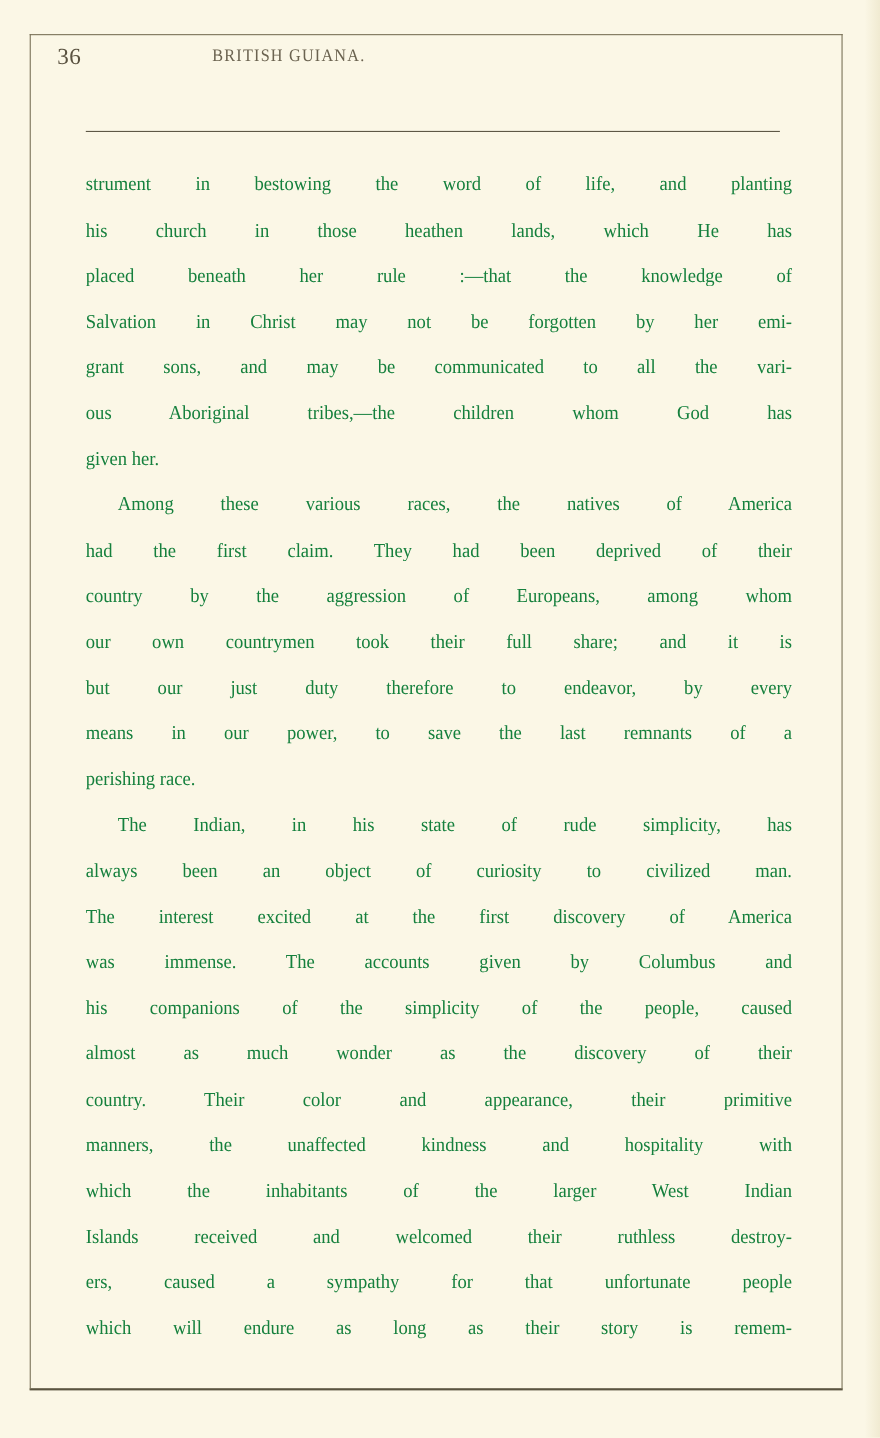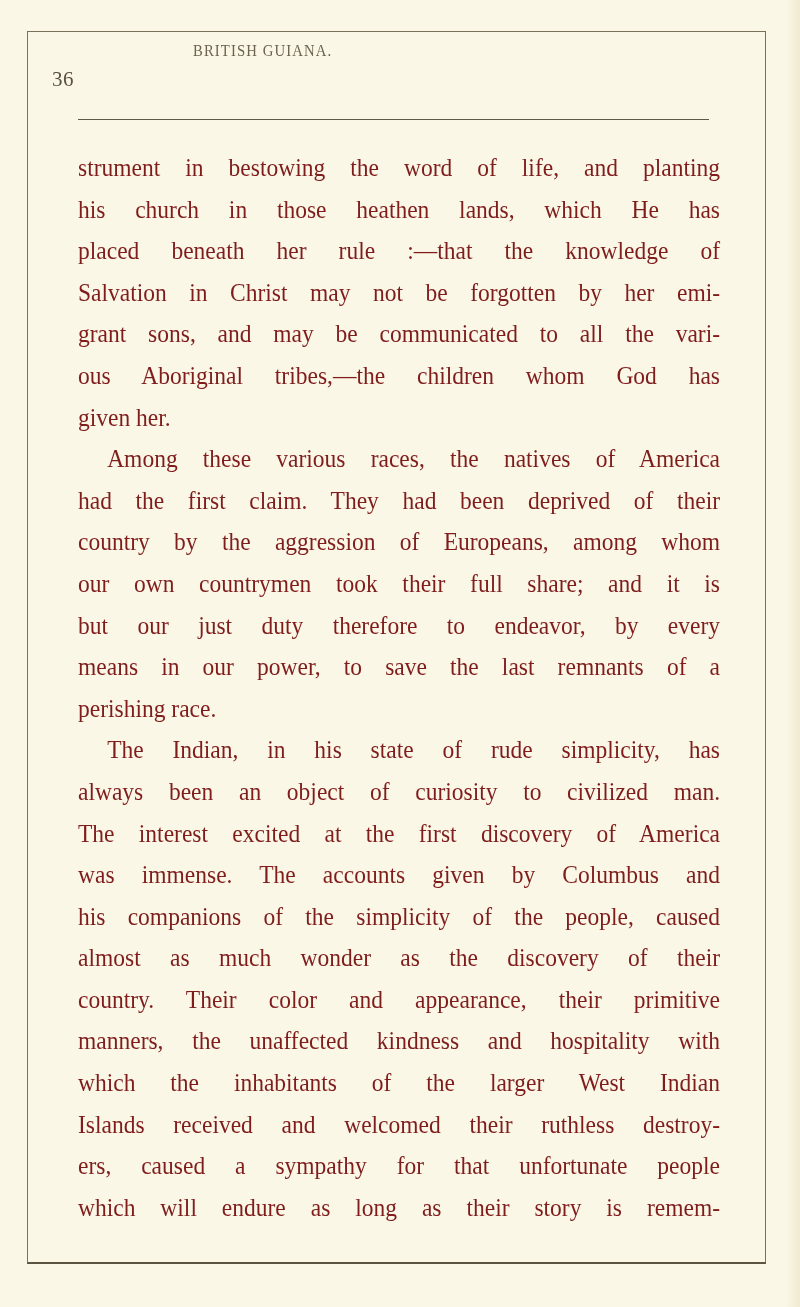--- a/index.html
+++ b/index.html
@@ -33,21 +33,20 @@
       width: 100%;
       height: 30px;
     }
     .page-number {
       position: absolute;
       left: 52px;
       top: 4px;
       font-size: 21px;
       color: #5a5240;
       letter-spacing: 0.5px;
-      margin-top: 28px;
     }
     .running-title {
       position: absolute;
       left: 193px;
       top: 7px;
       font-size: 16px;
       letter-spacing: 1.2px;
       color: #6b6350;
       transform: scaleX(0.92);
       transform-origin: left center;
@@ -58,23 +57,23 @@
       top: 119px;
       width: 631px;
       height: 0;
       border-top: 1px solid #5e5846;
     }
     .body-text {
       position: absolute;
       left: 78px;
       top: 147px;
       width: 642px;
-      font-size: 25px;
+      font-size: 18px;
       line-height: 41.6px;
-      color: #7f1d1d;
+      color: #15803d;
       text-align: justify;
     }
     .line {
       display: block;
       white-space: nowrap;
       text-align-last: justify;
       text-align: justify;
       height: 41.6px;
       transform: scaleX(0.94);
       transform-origin: left center;

